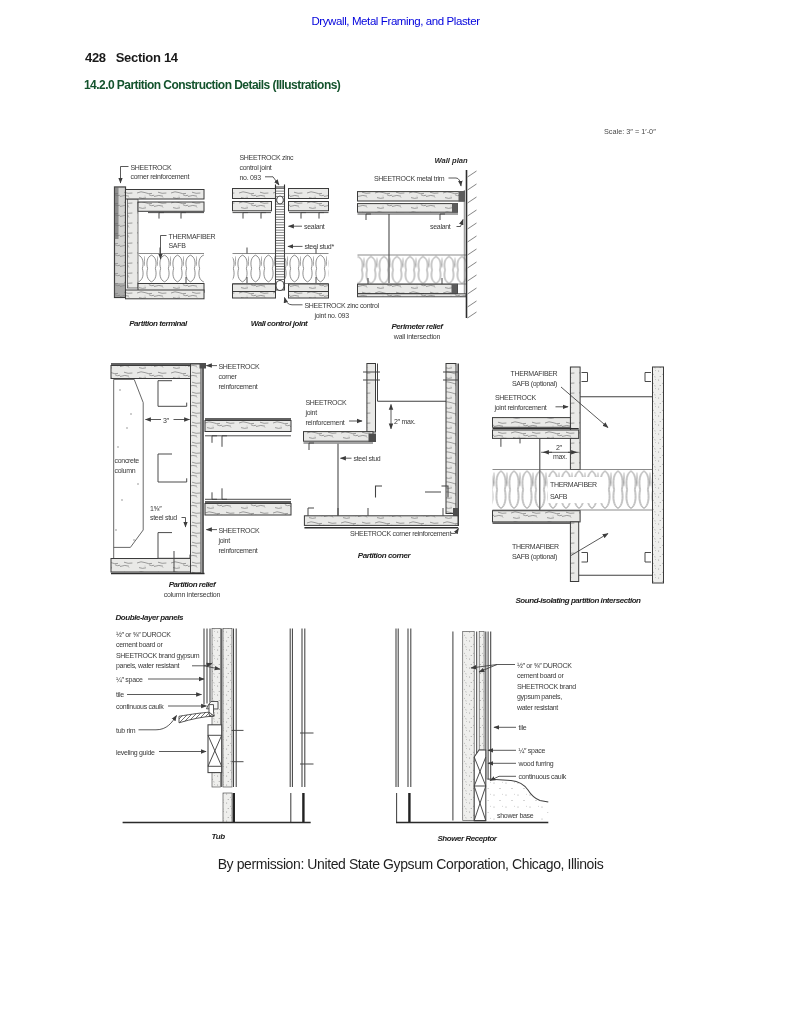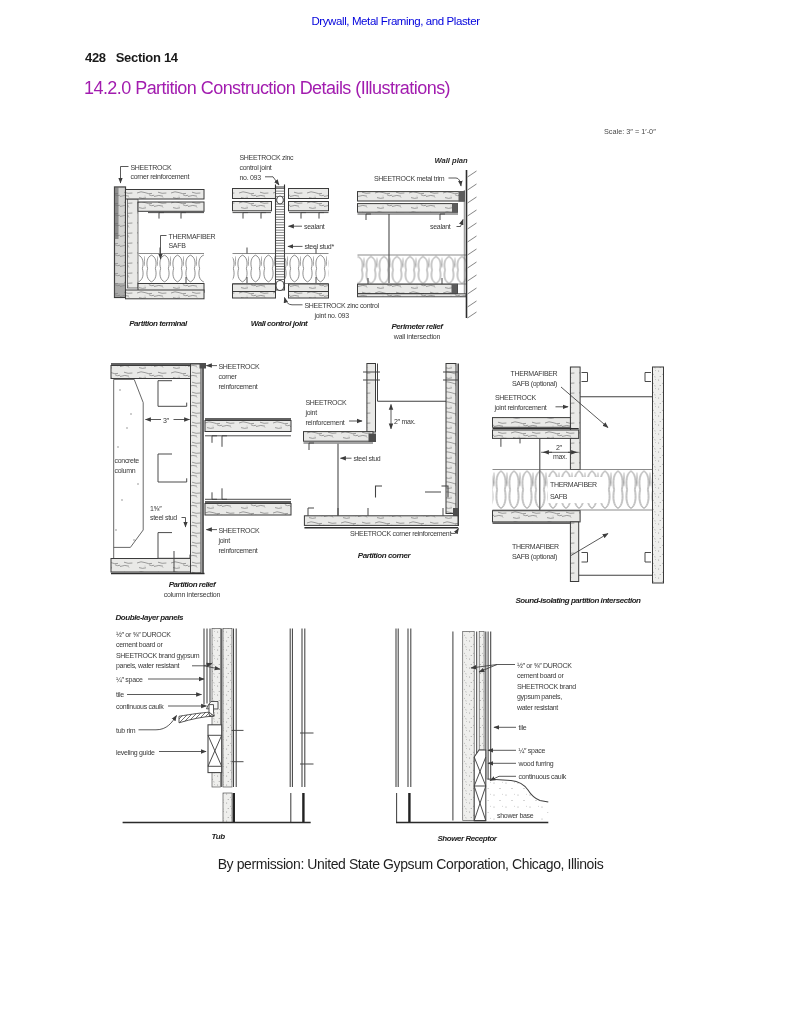--- a/index.html
+++ b/index.html
@@ -12,21 +12,21 @@
 svg .sub{font-size:7px;letter-spacing:-0.2px;fill:#3a3a3a;}
 </style>
 </head>
 <body>
 <div id="page">
 
 <div class="abs" style="left:0;top:14.5px;width:791px;text-align:center;font-size:11.5px;letter-spacing:-0.4px;color:#0202dd;">Drywall, Metal Framing, and Plaster</div>
 
 <div class="abs" style="left:85px;top:40px;font-size:13px;font-weight:bold;color:#1a1a1a;letter-spacing:-0.3px;margin-top:10px;">428&nbsp;&nbsp;&nbsp;Section 14</div>
 
-<div class="abs" style="left:84px;top:78px;font-size:18px;font-weight:normal;letter-spacing:-0.55px;color:#a21caf;">14.2.0 Partition Construction Details (Illustrations)</div>
+<div class="abs" style="left:84px;top:78px;font-size:12px;font-weight:bold;letter-spacing:-0.55px;color:#14532d;">14.2.0 Partition Construction Details (Illustrations)</div>
 
 <svg class="abs" style="left:0;top:0;" width="791" height="1024" viewBox="0 0 791 1024">
 <defs>
 
 <pattern id="gy" width="34" height="10" patternUnits="userSpaceOnUse">
 <rect width="34" height="10" fill="#e9e9e7"></rect>
 <path d="M1,3 q4,-2.2 8,-.4 t7,.8 M18,6.5 q5,-2 9,-.3 M3,7.6 q3.5,1.4 7,.2 M22,2.2 q4,1.8 8.4,.8 M13,4.8 q2.6,1.6 5.2,.4" fill="none" stroke="#787878" stroke-width="0.7"></path>
 <circle cx="27" cy="7.6" r="0.45" fill="#909090"></circle>
           <circle cx="9" cy="6" r="0.4" fill="#909090"></circle>
 </pattern>

